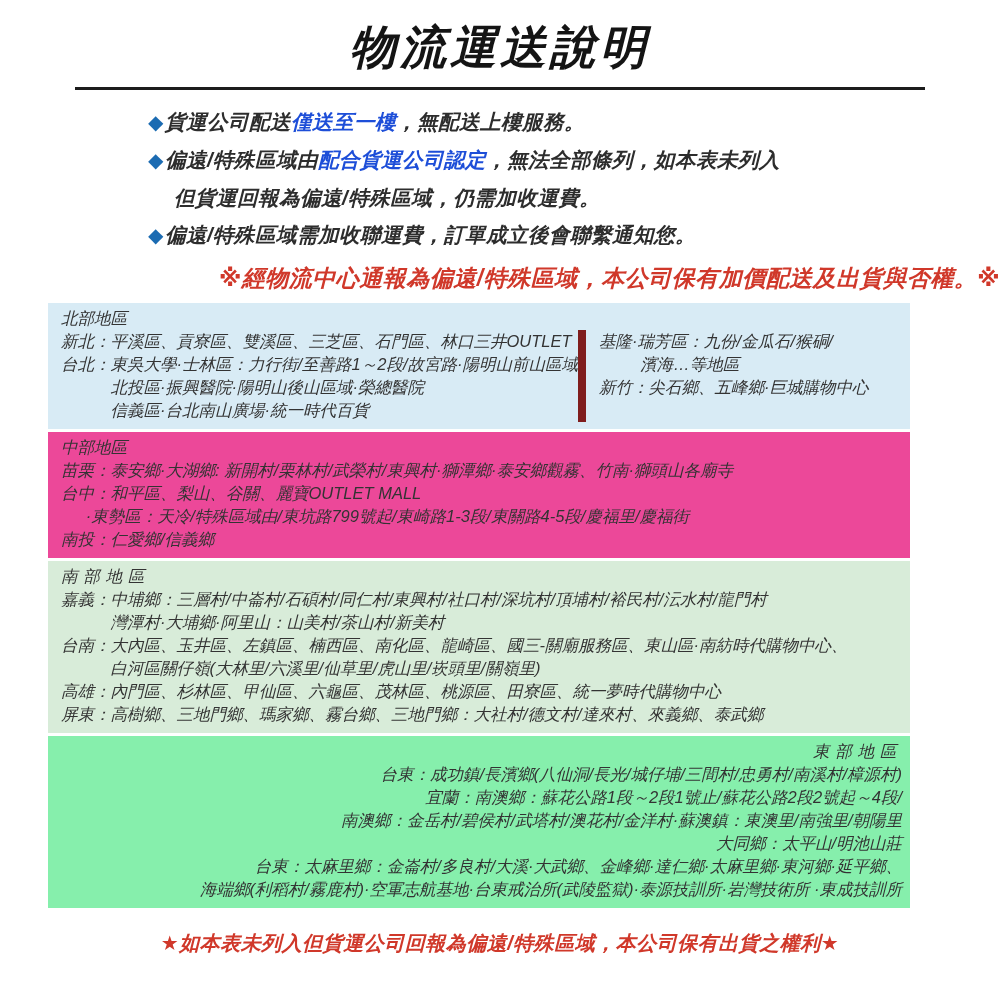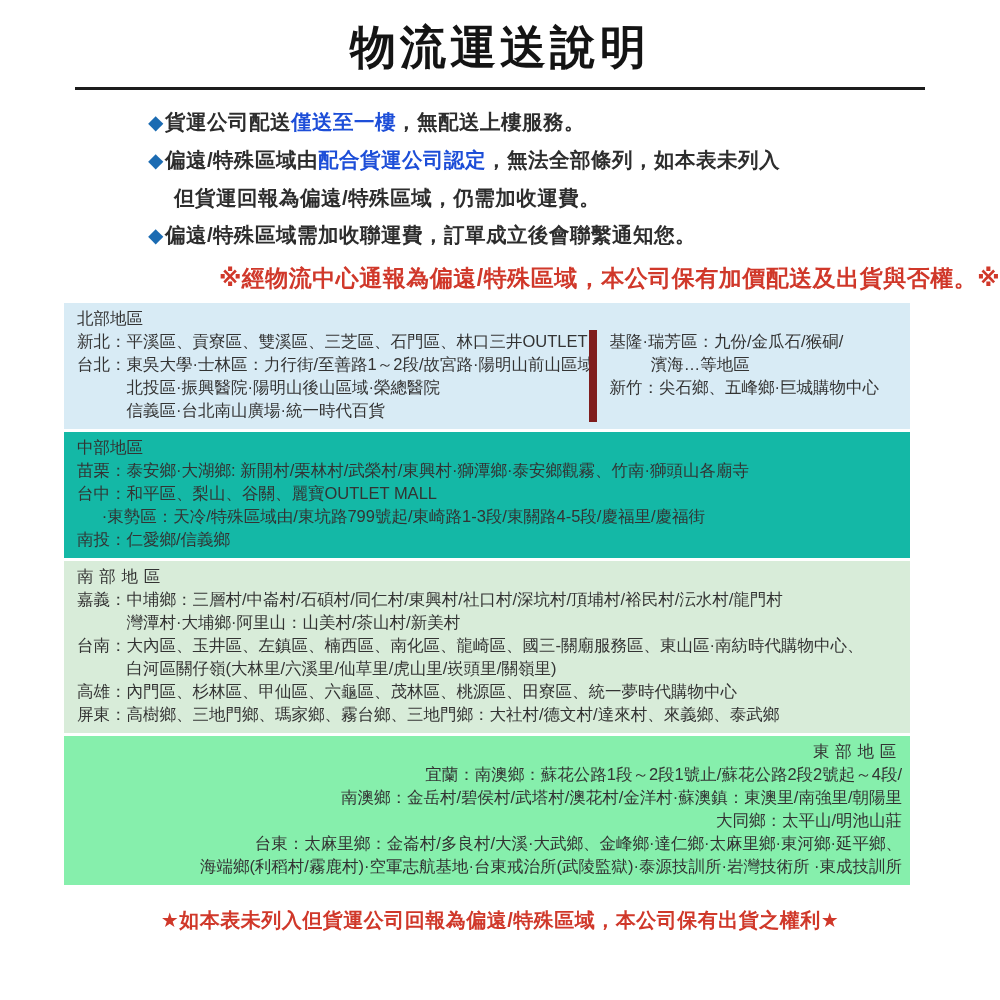--- a/index.html
+++ b/index.html
@@ -1,38 +1,38 @@
 <!DOCTYPE html>
 <html><head>
 <meta charset="utf-8">
 <style>
   html,body{margin:0;padding:0;}
   body{
     width:1000px;height:1000px;background:#ffffff;overflow:hidden;
     font-family:"Liberation Sans","DejaVu Sans",sans-serif;color:#333;
   }
-  .page{width:1000px;height:726px;position:relative;}
+  .page{width:1000px;height:726px;position:relative;font-style:italic;}
   .title{
     margin:0;padding-top:20px;text-align:center;
     font-size:46px;font-weight:900;letter-spacing:4px;color:#141414;line-height:1.2;
   }
   .title-rule{border:none;border-top:3px solid #1c1c1c;margin:12px 75px 0 75px;}
   .notes{margin:13px 60px 0 148px;}
   .note-line{
     font-size:20.5px;font-weight:600;color:#2d2d2d;line-height:37px;
     letter-spacing:0.5px;white-space:nowrap;
   }
   .note-line .diamond{color:#1b6bb2;font-size:20px;margin-right:1px;}
   .note-line.cont{padding-left:26px;}
   .seg.red{color:#1d4ed8;}
   .warning-top{
     margin-top:9px;text-align:right;color:#d0382a;font-weight:bold;
     font-size:23px;letter-spacing:0.5px;white-space:nowrap;
   }
-  .regions{margin:9px 90px 0 64px;}
+  .regions{margin:9px 90px 0 48px;}
   .region{padding:4px 8px 7px 13px;margin-bottom:3px;}
   .region-name{font-size:16.5px;line-height:23px;color:#333;white-space:nowrap;}
   .region-name.spaced{letter-spacing:0.35em;}
   .region-line{font-size:16.5px;line-height:23px;color:#333;white-space:nowrap;}
   .cols{display:flex;align-items:stretch;}
   .col-left{width:62%;}
   .col-right{width:38%;border-left:8px solid #7f1d1d;padding-left:13px;}
   .warning-bottom{
     margin-top:22px;text-align:center;color:#d0382a;font-weight:bold;
     font-size:20px;letter-spacing:0.5px;white-space:nowrap;
@@ -61,38 +61,39 @@
             <div class="region-line" style="padding-left: 3em;">北投區·振興醫院·陽明山後山區域·榮總醫院</div>
             <div class="region-line" style="padding-left: 3em;">信義區·台北南山廣場·統一時代百貨</div>
           </div>
           <div class="col-right">
             <div class="region-line">基隆·瑞芳區：九份/金瓜石/猴硐/</div>
             <div class="region-line" style="padding-left: 2.5em;">濱海…等地區</div>
             <div class="region-line">新竹：尖石鄉、五峰鄉·巨城購物中心</div>
           </div>
         </div>
       </section>
-      <section class="region" style="background: #14b8a6;">
+      <section class="region" style="background: #ec4899;">
         <div class="region-name">中部地區</div>
         <div class="region-line">苗栗：泰安鄉·大湖鄉: 新開村/栗林村/武榮村/東興村·獅潭鄉·泰安鄉觀霧、竹南·獅頭山各廟寺</div>
         <div class="region-line">台中：和平區、梨山、谷關、麗寶OUTLET MALL</div>
         <div class="region-line" style="padding-left: 1.5em;">·東勢區：天冷/特殊區域由/東坑路799號起/東崎路1-3段/東關路4-5段/慶福里/慶福街</div>
         <div class="region-line">南投：仁愛鄉/信義鄉</div>
       </section>
       <section class="region" style="background: rgb(216, 236, 217);">
         <div class="region-name spaced">南部地區</div>
         <div class="region-line">嘉義：中埔鄉：三層村/中崙村/石碩村/同仁村/東興村/社口村/深坑村/頂埔村/裕民村/沄水村/龍門村</div>
         <div class="region-line" style="padding-left: 3em;">灣潭村·大埔鄉·阿里山：山美村/茶山村/新美村</div>
         <div class="region-line">台南：大內區、玉井區、左鎮區、楠西區、南化區、龍崎區、國三-關廟服務區、東山區·南紡時代購物中心、</div>
         <div class="region-line" style="padding-left: 3em;">白河區關仔嶺(大林里/六溪里/仙草里/虎山里/崁頭里/關嶺里)</div>
         <div class="region-line">高雄：內門區、杉林區、甲仙區、六龜區、茂林區、桃源區、田寮區、統一夢時代購物中心</div>
         <div class="region-line">屏東：高樹鄉、三地門鄉、瑪家鄉、霧台鄉、三地門鄉：大社村/德文村/達來村、來義鄉、泰武鄉</div>
       </section>
       <section class="region" style="background: #86efac; text-align: right;">
         <div class="region-name spaced">東部地區</div>
+        <div class="region-line">台東：成功鎮/長濱鄉(八仙洞/長光/城仔埔/三間村/忠勇村/南溪村/樟源村)</div>
         <div class="region-line">宜蘭：南澳鄉：蘇花公路1段～2段1號止/蘇花公路2段2號起～4段/</div>
         <div class="region-line" style="padding-left: 3em;">南澳鄉：金岳村/碧侯村/武塔村/澳花村/金洋村·蘇澳鎮：東澳里/南強里/朝陽里</div>
         <div class="region-line" style="padding-left: 3em;">大同鄉：太平山/明池山莊</div>
         <div class="region-line">台東：太麻里鄉：金崙村/多良村/大溪·大武鄉、金峰鄉·達仁鄉·太麻里鄉·東河鄉·延平鄉、</div>
         <div class="region-line" style="padding-left: 3em;">海端鄉(利稻村/霧鹿村)·空軍志航基地·台東戒治所(武陵監獄)·泰源技訓所·岩灣技術所 ·東成技訓所</div>
       </section>
     </div>
   <div class="warning-bottom">★如本表未列入但貨運公司回報為偏遠/特殊區域，本公司保有出貨之權利★</div>
 </div>
 

